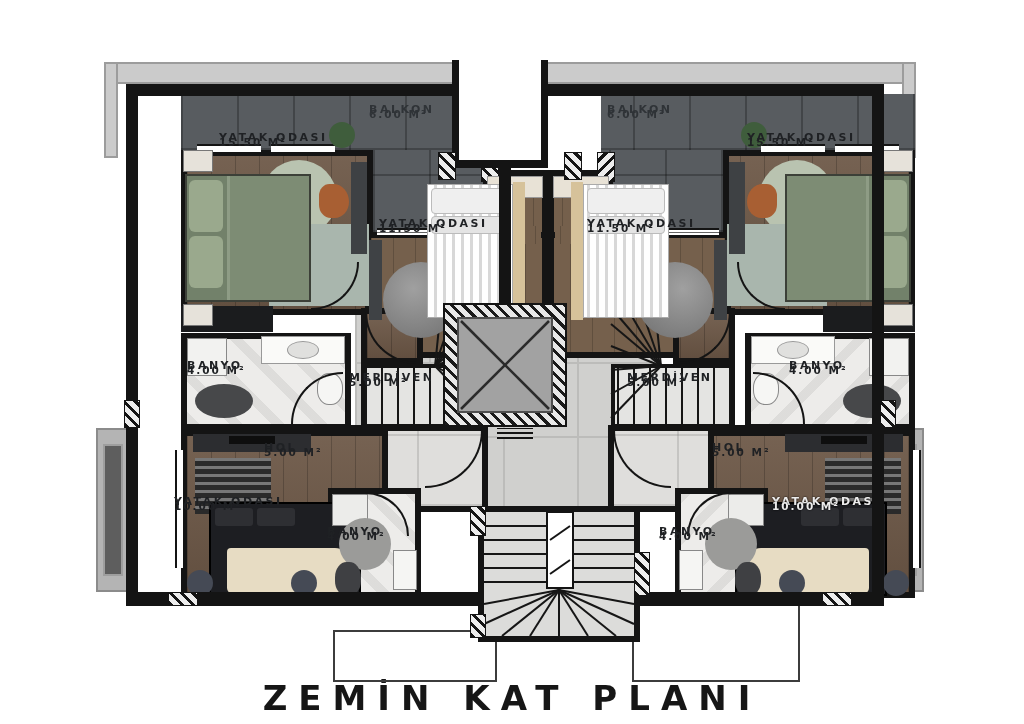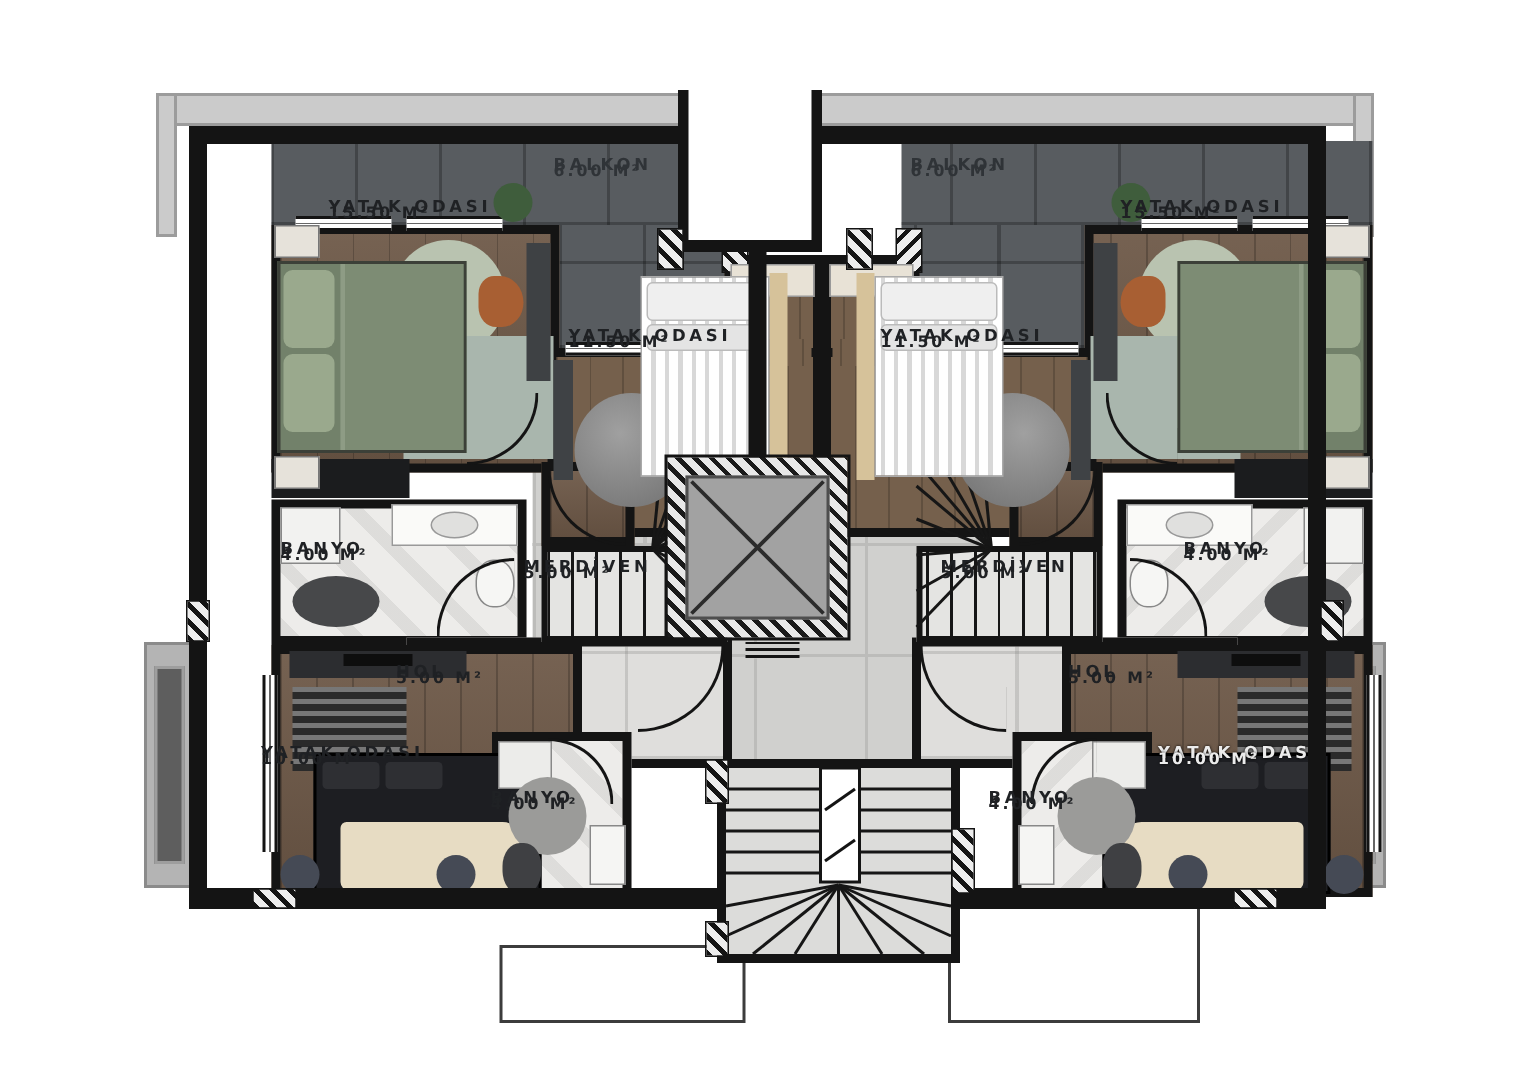--- a/index.html
+++ b/index.html
@@ -372,13 +372,14 @@
       <line x1="75" y1="78" x2="150" y2="92"></line>
     </g>
     <rect x="63" y="0" width="26" height="76" fill="#ffffff" stroke="#141414" stroke-width="2"></rect>
     <line x1="66" y1="28" x2="86" y2="14" stroke="#141414" stroke-width="2"></line>
     <line x1="66" y1="62" x2="86" y2="48" stroke="#141414" stroke-width="2"></line>
   </svg>
   <div class="hatch" data-name="column" style="left:470px;top:506px;width:16px;height:30px;z-index:6;"></div>
   <div class="hatch" data-name="column" style="left:634px;top:552px;width:16px;height:44px;z-index:6;"></div>
   <div class="hatch" data-name="column" style="left:470px;top:614px;width:16px;height:24px;z-index:6;"></div>
 
+  <div id="title" data-name="plan-title">ZEMİN KAT PLANI</div>
 </div>
 
 </body></html>

